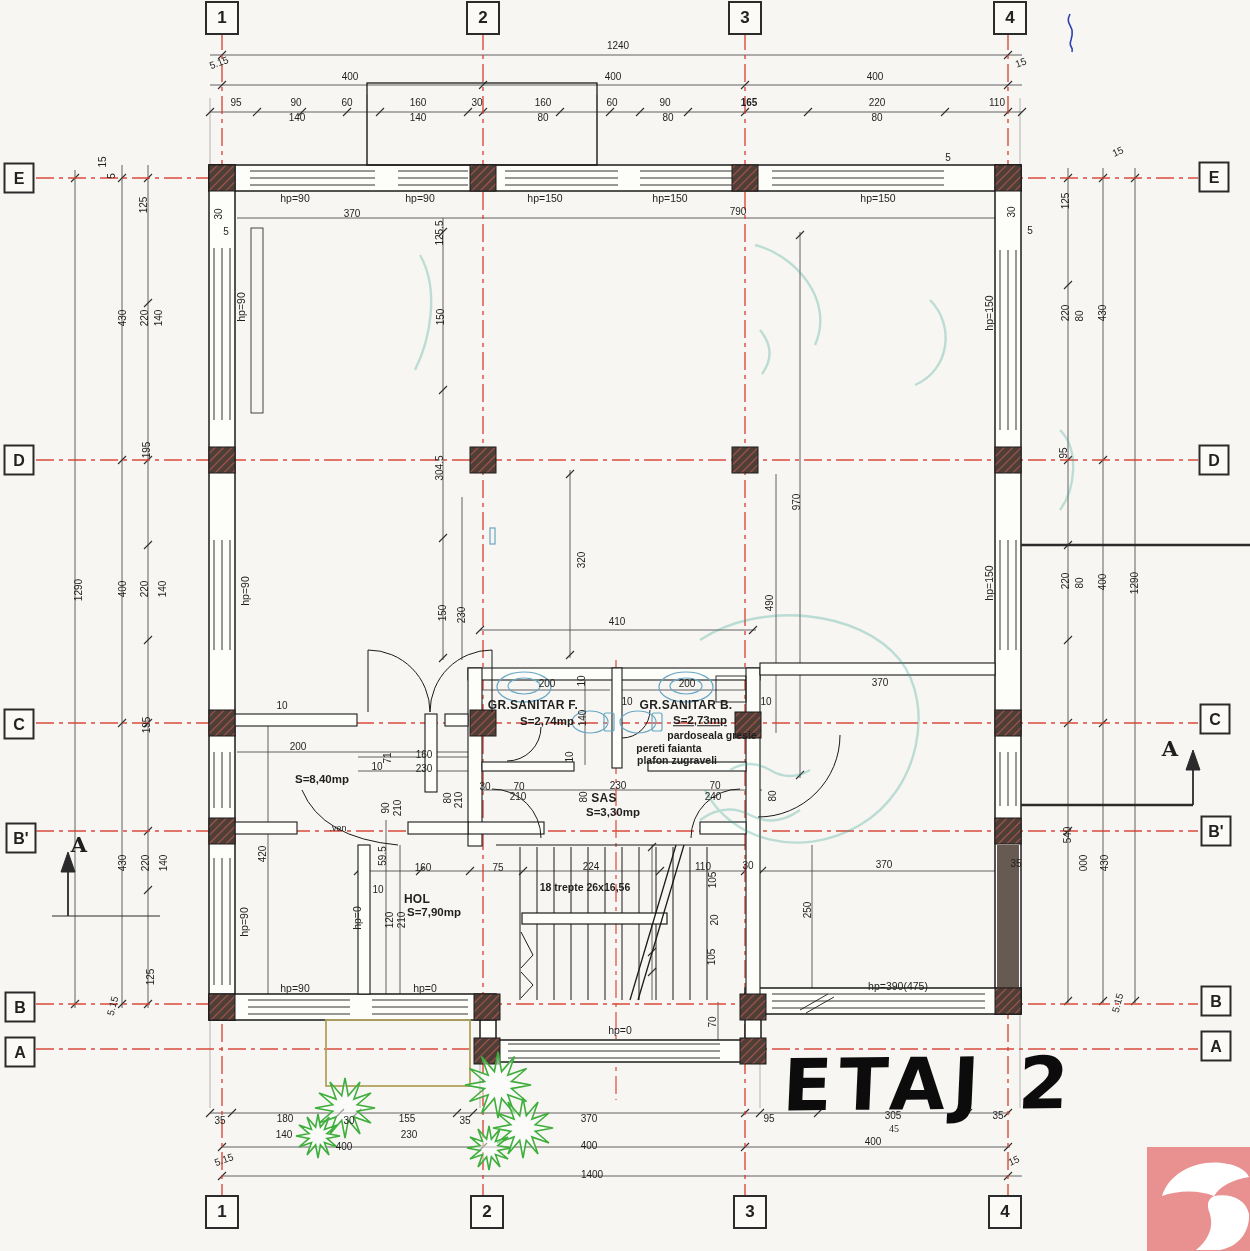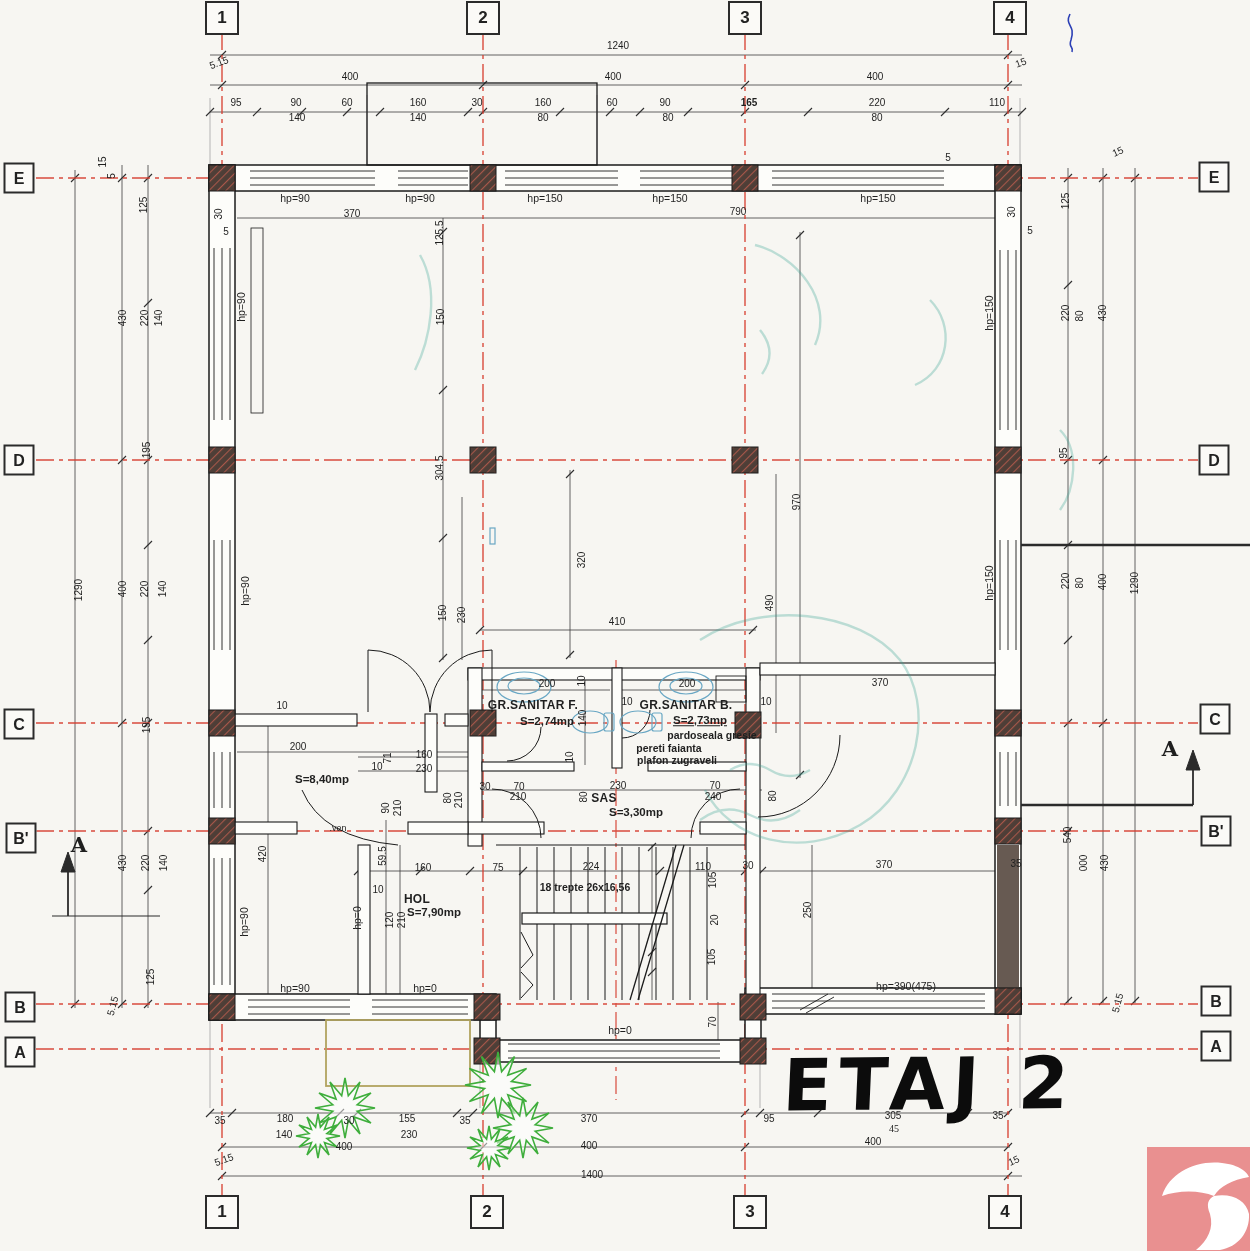--- a/index.html
+++ b/index.html
@@ -550,34 +550,34 @@
       <span class="lbl hp" style="left: 878px; top: 198px; transform: translate(-50%, -50%);">hp=150</span>
       <span class="lbl hp" style="left: 241px; top: 307px; transform: translate(-50%, -50%) rotate(-90deg);">hp=90</span>
       <span class="lbl hp" style="left: 245px; top: 591px; transform: translate(-50%, -50%) rotate(-90deg);">hp=90</span>
       <span class="lbl hp" style="left: 244px; top: 922px; transform: translate(-50%, -50%) rotate(-90deg);">hp=90</span>
       <span class="lbl hp" style="left: 357px; top: 918px; transform: translate(-50%, -50%) rotate(-90deg);">hp=0</span>
       <span class="lbl hp" style="left: 989px; top: 313px; transform: translate(-50%, -50%) rotate(-90deg);">hp=150</span>
       <span class="lbl hp" style="left: 989px; top: 583px; transform: translate(-50%, -50%) rotate(-90deg);">hp=150</span>
       <span class="lbl hp" style="left: 295px; top: 988px; transform: translate(-50%, -50%);">hp=90</span>
       <span class="lbl hp" style="left: 425px; top: 988px; transform: translate(-50%, -50%);">hp=0</span>
       <span class="lbl hp" style="left: 620px; top: 1030px; transform: translate(-50%, -50%);">hp=0</span>
-      <span class="lbl hp" style="left: 898px; top: 986px; transform: translate(-50%, -50%); margin-left: 8px;">hp=390(475)</span>
+      <span class="lbl hp" style="left: 898px; top: 986px; transform: translate(-50%, -50%);">hp=390(475)</span>
       <span class="lbl note" style="left: 679px; top: 735px; transform: translate(-50%, -50%); margin-left: 33px;">pardoseala gresie</span>
       <span class="lbl note" style="left: 669px; top: 748px; transform: translate(-50%, -50%);">pereti faianta</span>
       <span class="lbl note" style="left: 677px; top: 760px; transform: translate(-50%, -50%);">plafon zugraveli</span>
       <span class="lbl note" style="left: 585px; top: 887px; transform: translate(-50%, -50%);">18 trepte 26x16,56</span>
       <span class="lbl small" style="left: 338px; top: 828px; transform: translate(-50%, -50%);">.ven</span>
       <span class="lbl section" style="left: 79px; top: 844px; transform: translate(-50%, -50%);">A</span>
       <span class="lbl section" style="left: 1170px; top: 748px; transform: translate(-50%, -50%);">A</span>
       <span class="lbl room" style="left: 533px; top: 705px; transform: translate(-50%, -50%);">GR.SANITAR F.</span>
       <span class="lbl area" style="left: 547px; top: 722px; transform: translate(-50%, -50%);">S=2,74mp</span>
       <span class="lbl room" style="left: 686px; top: 705px; transform: translate(-50%, -50%);">GR.SANITAR B.</span>
       <span class="lbl area" style="left: 700px; top: 721px; transform: translate(-50%, -50%); text-decoration: underline;">S=2,73mp</span>
       <span class="lbl room" style="left: 604px; top: 798px; transform: translate(-50%, -50%);">SAS</span>
-      <span class="lbl area" style="left: 636px; top: 813px; transform: translate(-50%, -50%);">S=3,30mp</span>
+      <span class="lbl area" style="left: 613px; top: 813px; transform: translate(-50%, -50%);">S=3,30mp</span>
       <span class="lbl room" style="left: 417px; top: 899px; transform: translate(-50%, -50%);">HOL</span>
       <span class="lbl area" style="left: 434px; top: 913px; transform: translate(-50%, -50%);">S=7,90mp</span>
       <span class="lbl area" style="left: 322px; top: 780px; transform: translate(-50%, -50%);">S=8,40mp</span>
       <div class="bubble num" style="left: 222px; top: 18px;">1</div>
       <div class="bubble num" style="left: 483px; top: 18px;">2</div>
       <div class="bubble num" style="left: 745px; top: 18px;">3</div>
       <div class="bubble num" style="left: 1010px; top: 18px;">4</div>
       <div class="bubble num" style="left: 222px; top: 1212px;">1</div>
       <div class="bubble num" style="left: 487px; top: 1212px;">2</div>
       <div class="bubble num" style="left: 750px; top: 1212px;">3</div>

